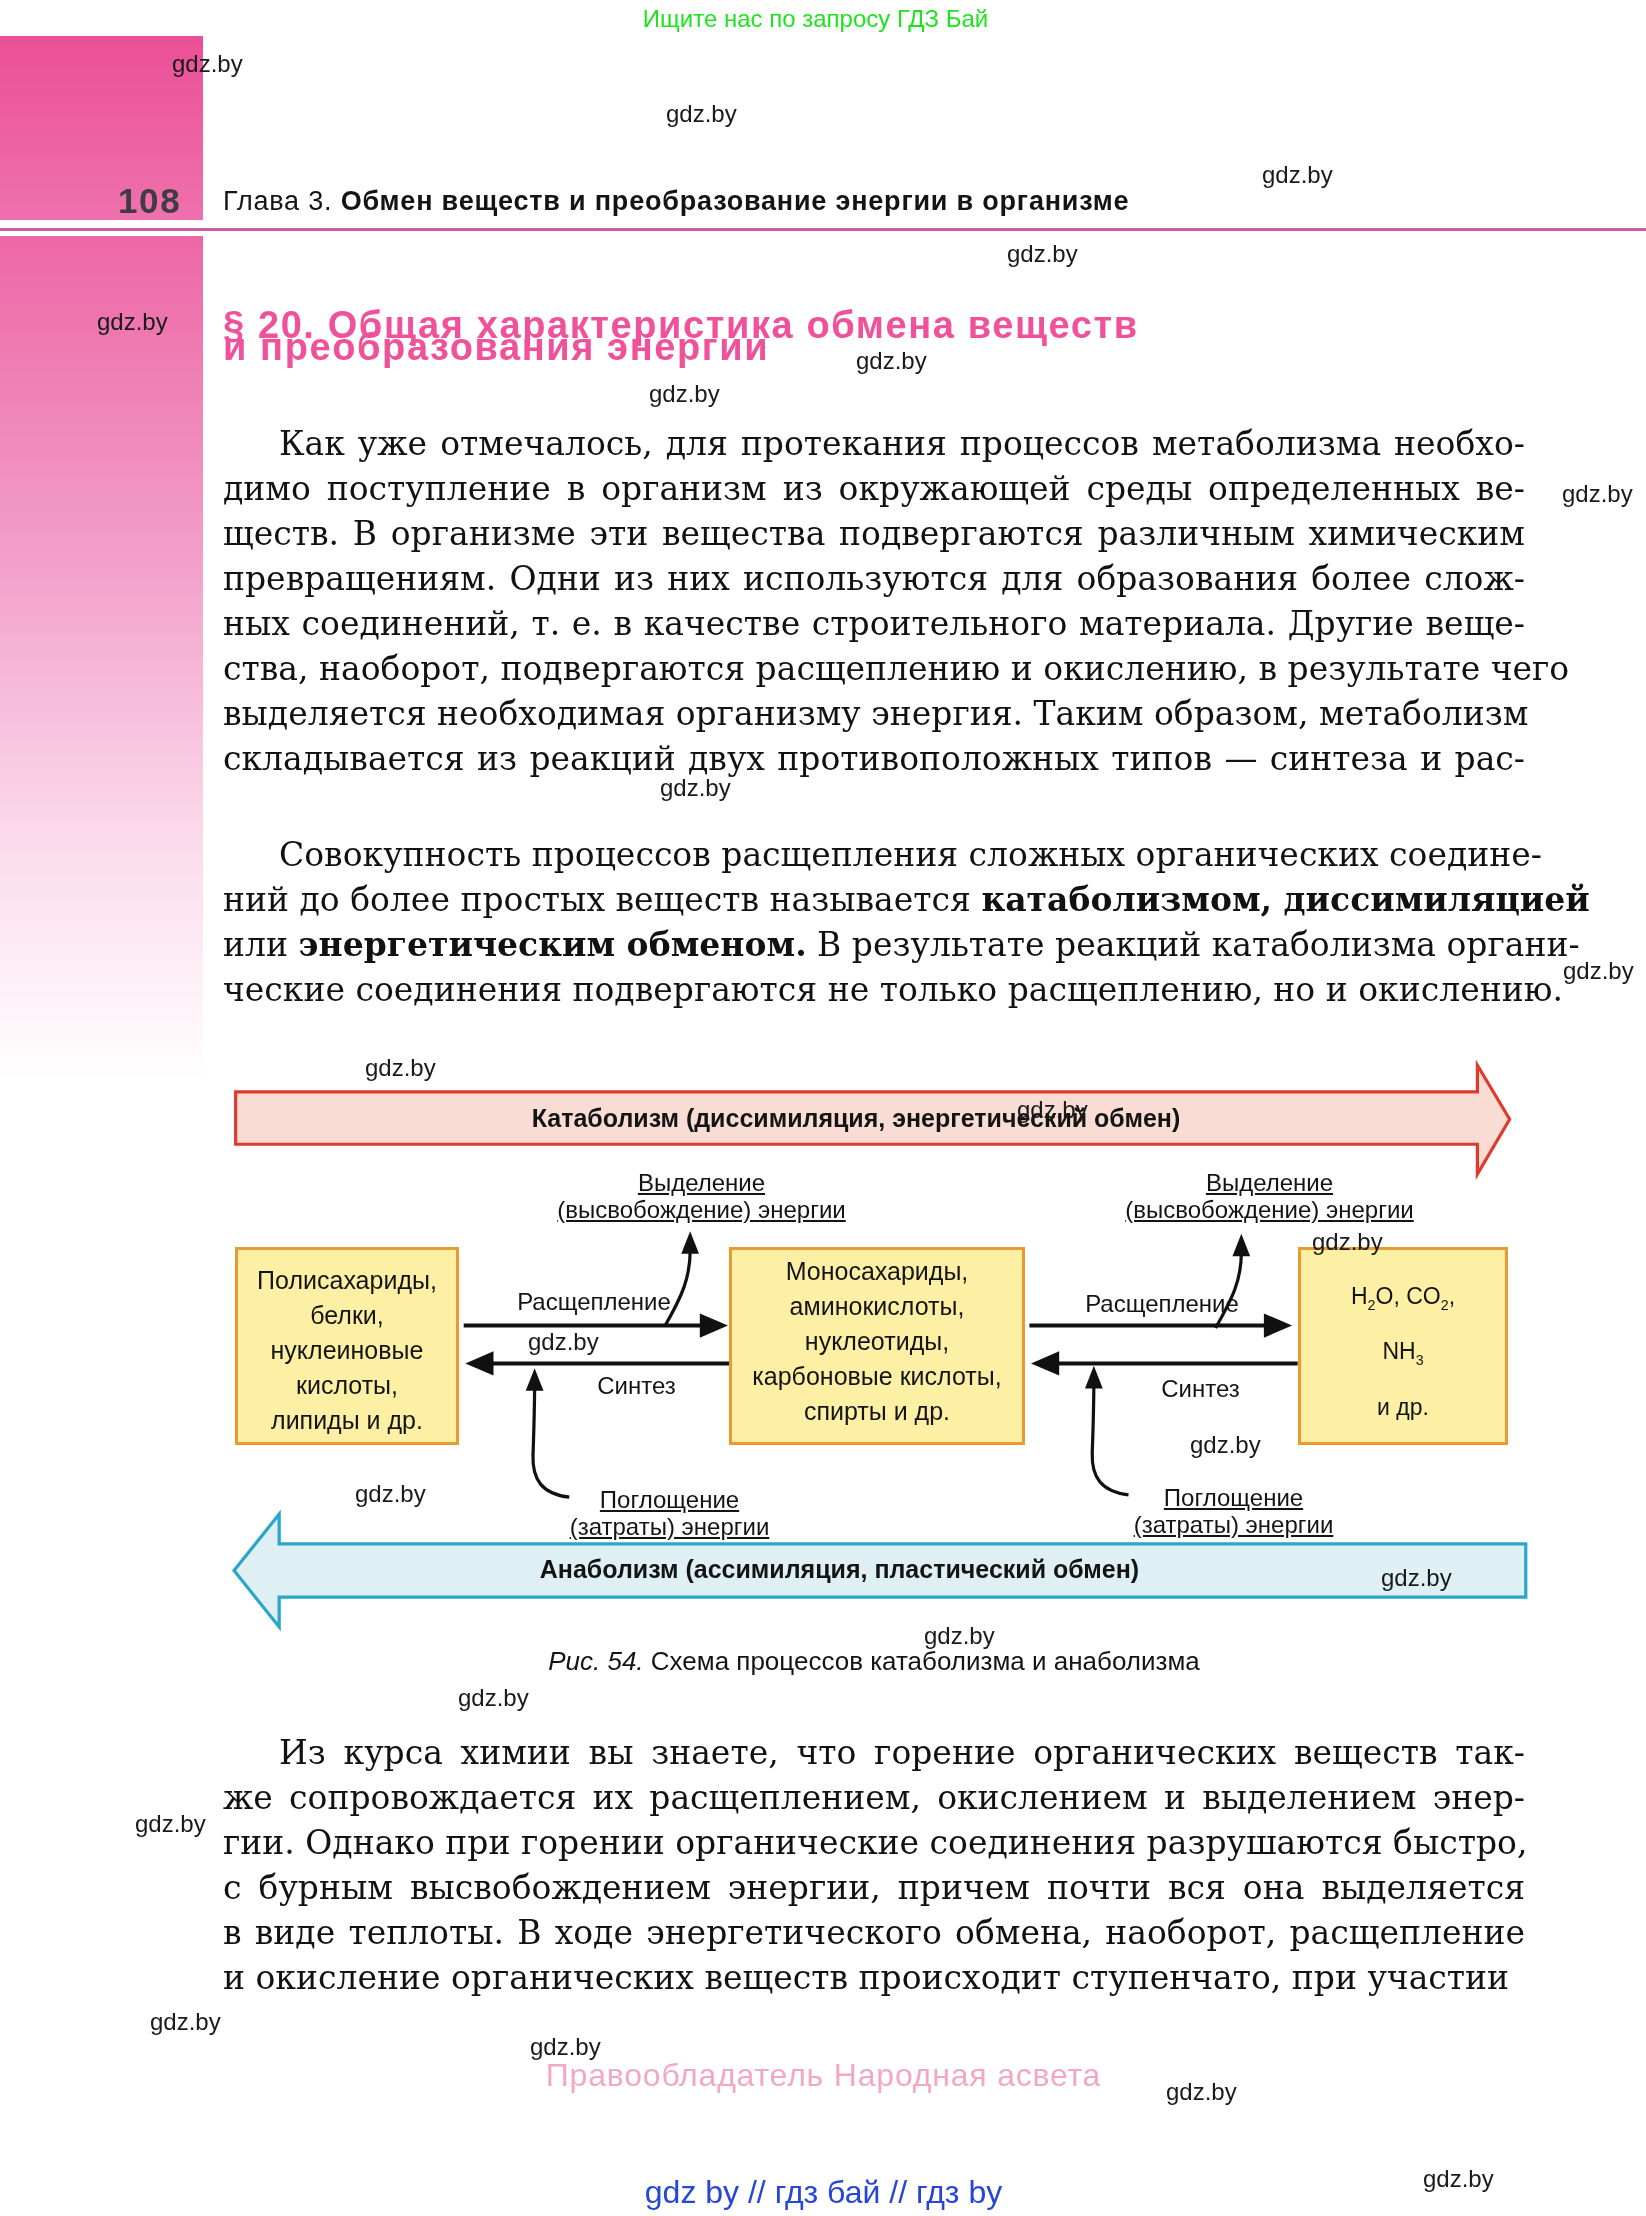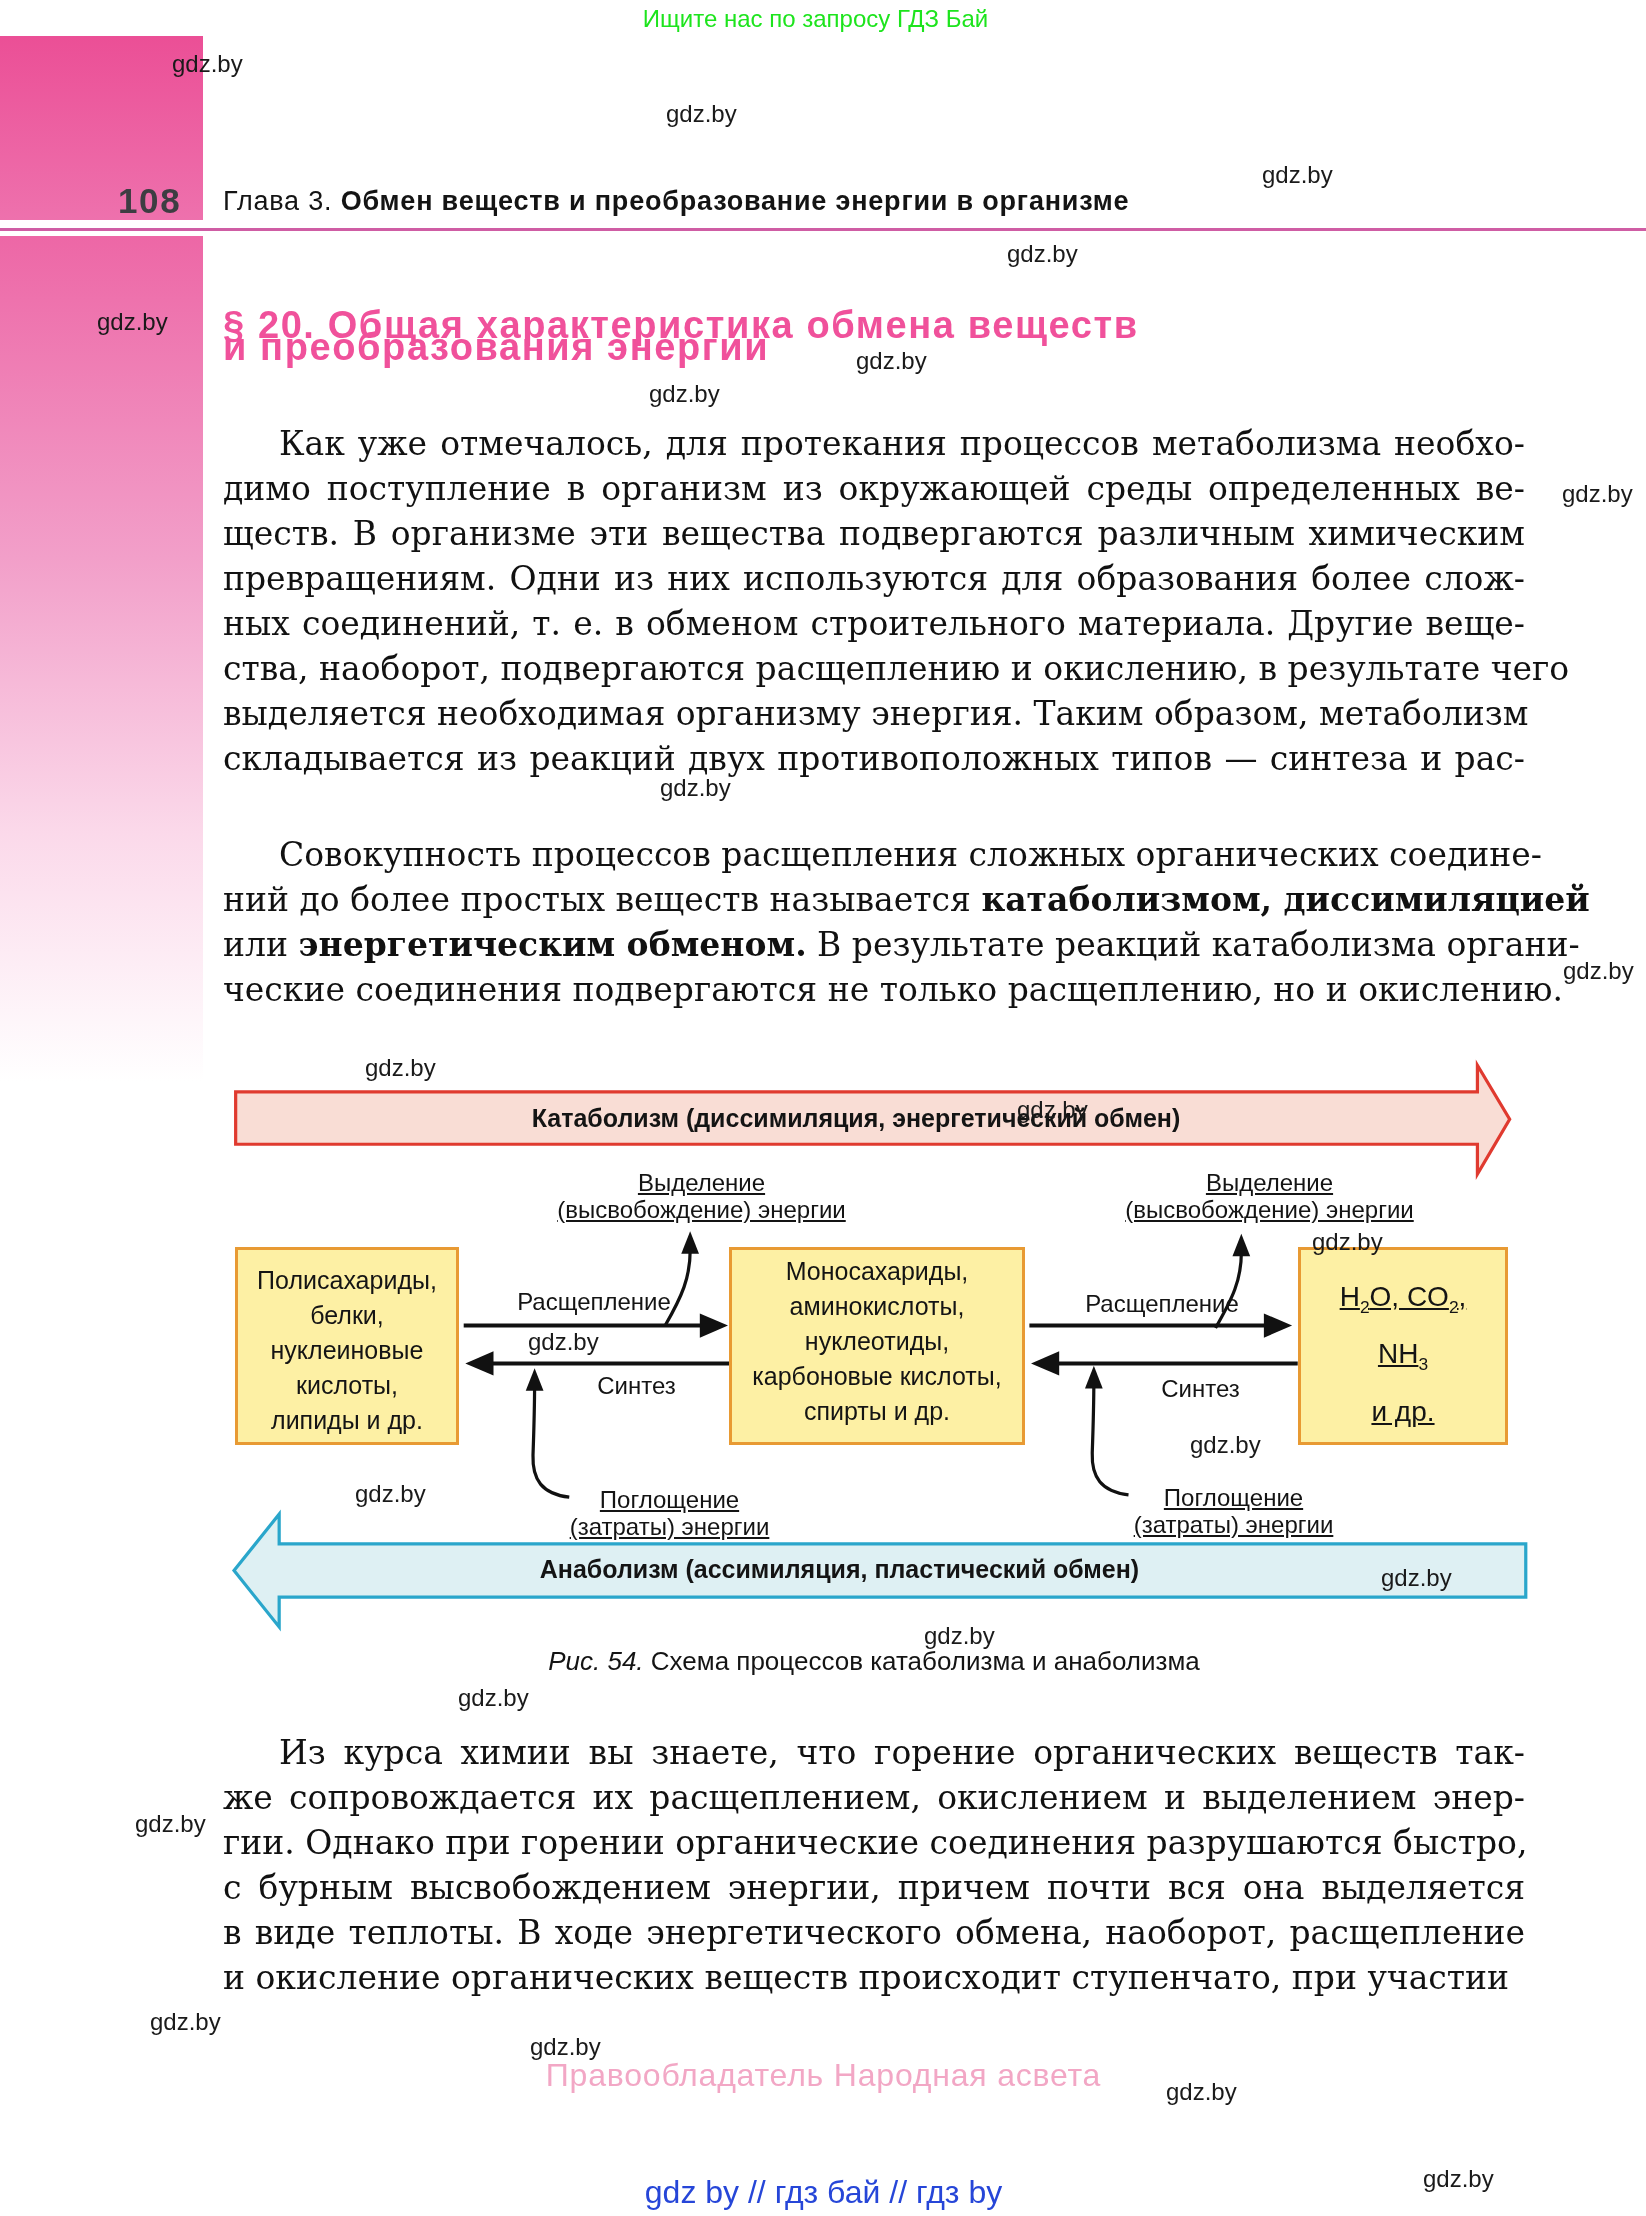--- a/index.html
+++ b/index.html
@@ -24,21 +24,21 @@
         font-size:33px;color:#111;}
   .para .tline{line-height:45px;height:45px;text-align:justify;text-align-last:justify;white-space:nowrap;}
   .para .tline.first{text-indent:56px;}
   .para .tline.last{text-align-last:left;}
   
   svg.fig-layer{position:absolute;left:0;top:0;width:1647px;height:2216px;pointer-events:none;z-index:1;}
   .big-arrow-text{z-index:2;font-size:25px;font-weight:bold;text-align:center;white-space:nowrap;}
   .box{z-index:2;background:var(--box-fill);border:3.2px solid var(--box-border);box-sizing:border-box;
        font-size:25px;text-align:center;}
   .box .tline{line-height:35px;text-align:center;text-align-last:center;white-space:nowrap;}
-  .box.box-wide .tline{line-height:47px;font-size:28px;text-decoration:underline;}
+  .box.box-wide .tline{line-height:47px;font-size:23px;}
   .box sub,.tline sub{font-size:62%;}
   .fig-label{z-index:2;font-size:24px;text-align:center;white-space:nowrap;}
   .center-label{z-index:2;font-size:24px;text-decoration:underline;}
   .center-label .tline{line-height:26.6px;text-align:center;text-align-last:center;white-space:nowrap;}
   .caption{left:223px;width:1302px;top:1646px;text-align:center;font-size:26px;}
   
   .footer{left:0;right:0;top:2057px;text-align:center;font-size:32px;letter-spacing:0.8px;color:var(--footer-pink);}
   .links{left:0;right:0;top:2174px;text-align:center;font-size:32px;color:var(--links-blue);}
   
   .wm{position:absolute;z-index:5;font-size:24px;color:#1a1a1a;white-space:nowrap;}
@@ -60,21 +60,21 @@
   <div class="abs sidebar"></div>
 
   <div class="abs title-line" style="top:271px;margin-top:33px;">§ 20. Общая характеристика обмена веществ</div>
   <div class="abs title-line" style="top:326px;">и преобразования энергии</div>
 
   <div class="abs para" style="top:421px;">
       <div class="tline first">Как уже отмечалось, для протекания процессов метаболизма необхо-</div>
       <div class="tline">димо поступление в организм из окружающей среды определенных ве-</div>
       <div class="tline">ществ. В организме эти вещества подвергаются различным химическим</div>
       <div class="tline">превращениям. Одни из них используются для образования более слож-</div>
-      <div class="tline">ных соединений, т. е. в обменом строительного материала. Другие веще-</div>
+      <div class="tline">ных соединений, т. е. в качестве строительного материала. Другие веще-</div>
       <div class="tline">ства, наоборот, подвергаются расщеплению и окислению, в результате чего</div>
       <div class="tline">выделяется необходимая организму энергия. Таким образом, метаболизм</div>
       <div class="tline">складывается из реакций двух противоположных типов — синтеза и рас-</div>
     </div>
   <div class="abs para" style="top:832px;">
       <div class="tline first">Совокупность процессов расщепления сложных органических соедине-</div>
       <div class="tline">ний до более простых веществ называется <b>катаболизмом, диссимиляцией</b></div>
       <div class="tline">или <b>энергетическим обменом.</b> В результате реакций катаболизма органи-</div>
       <div class="tline">ческие соединения подвергаются не только расщеплению, но и окислению.</div>
     </div>

